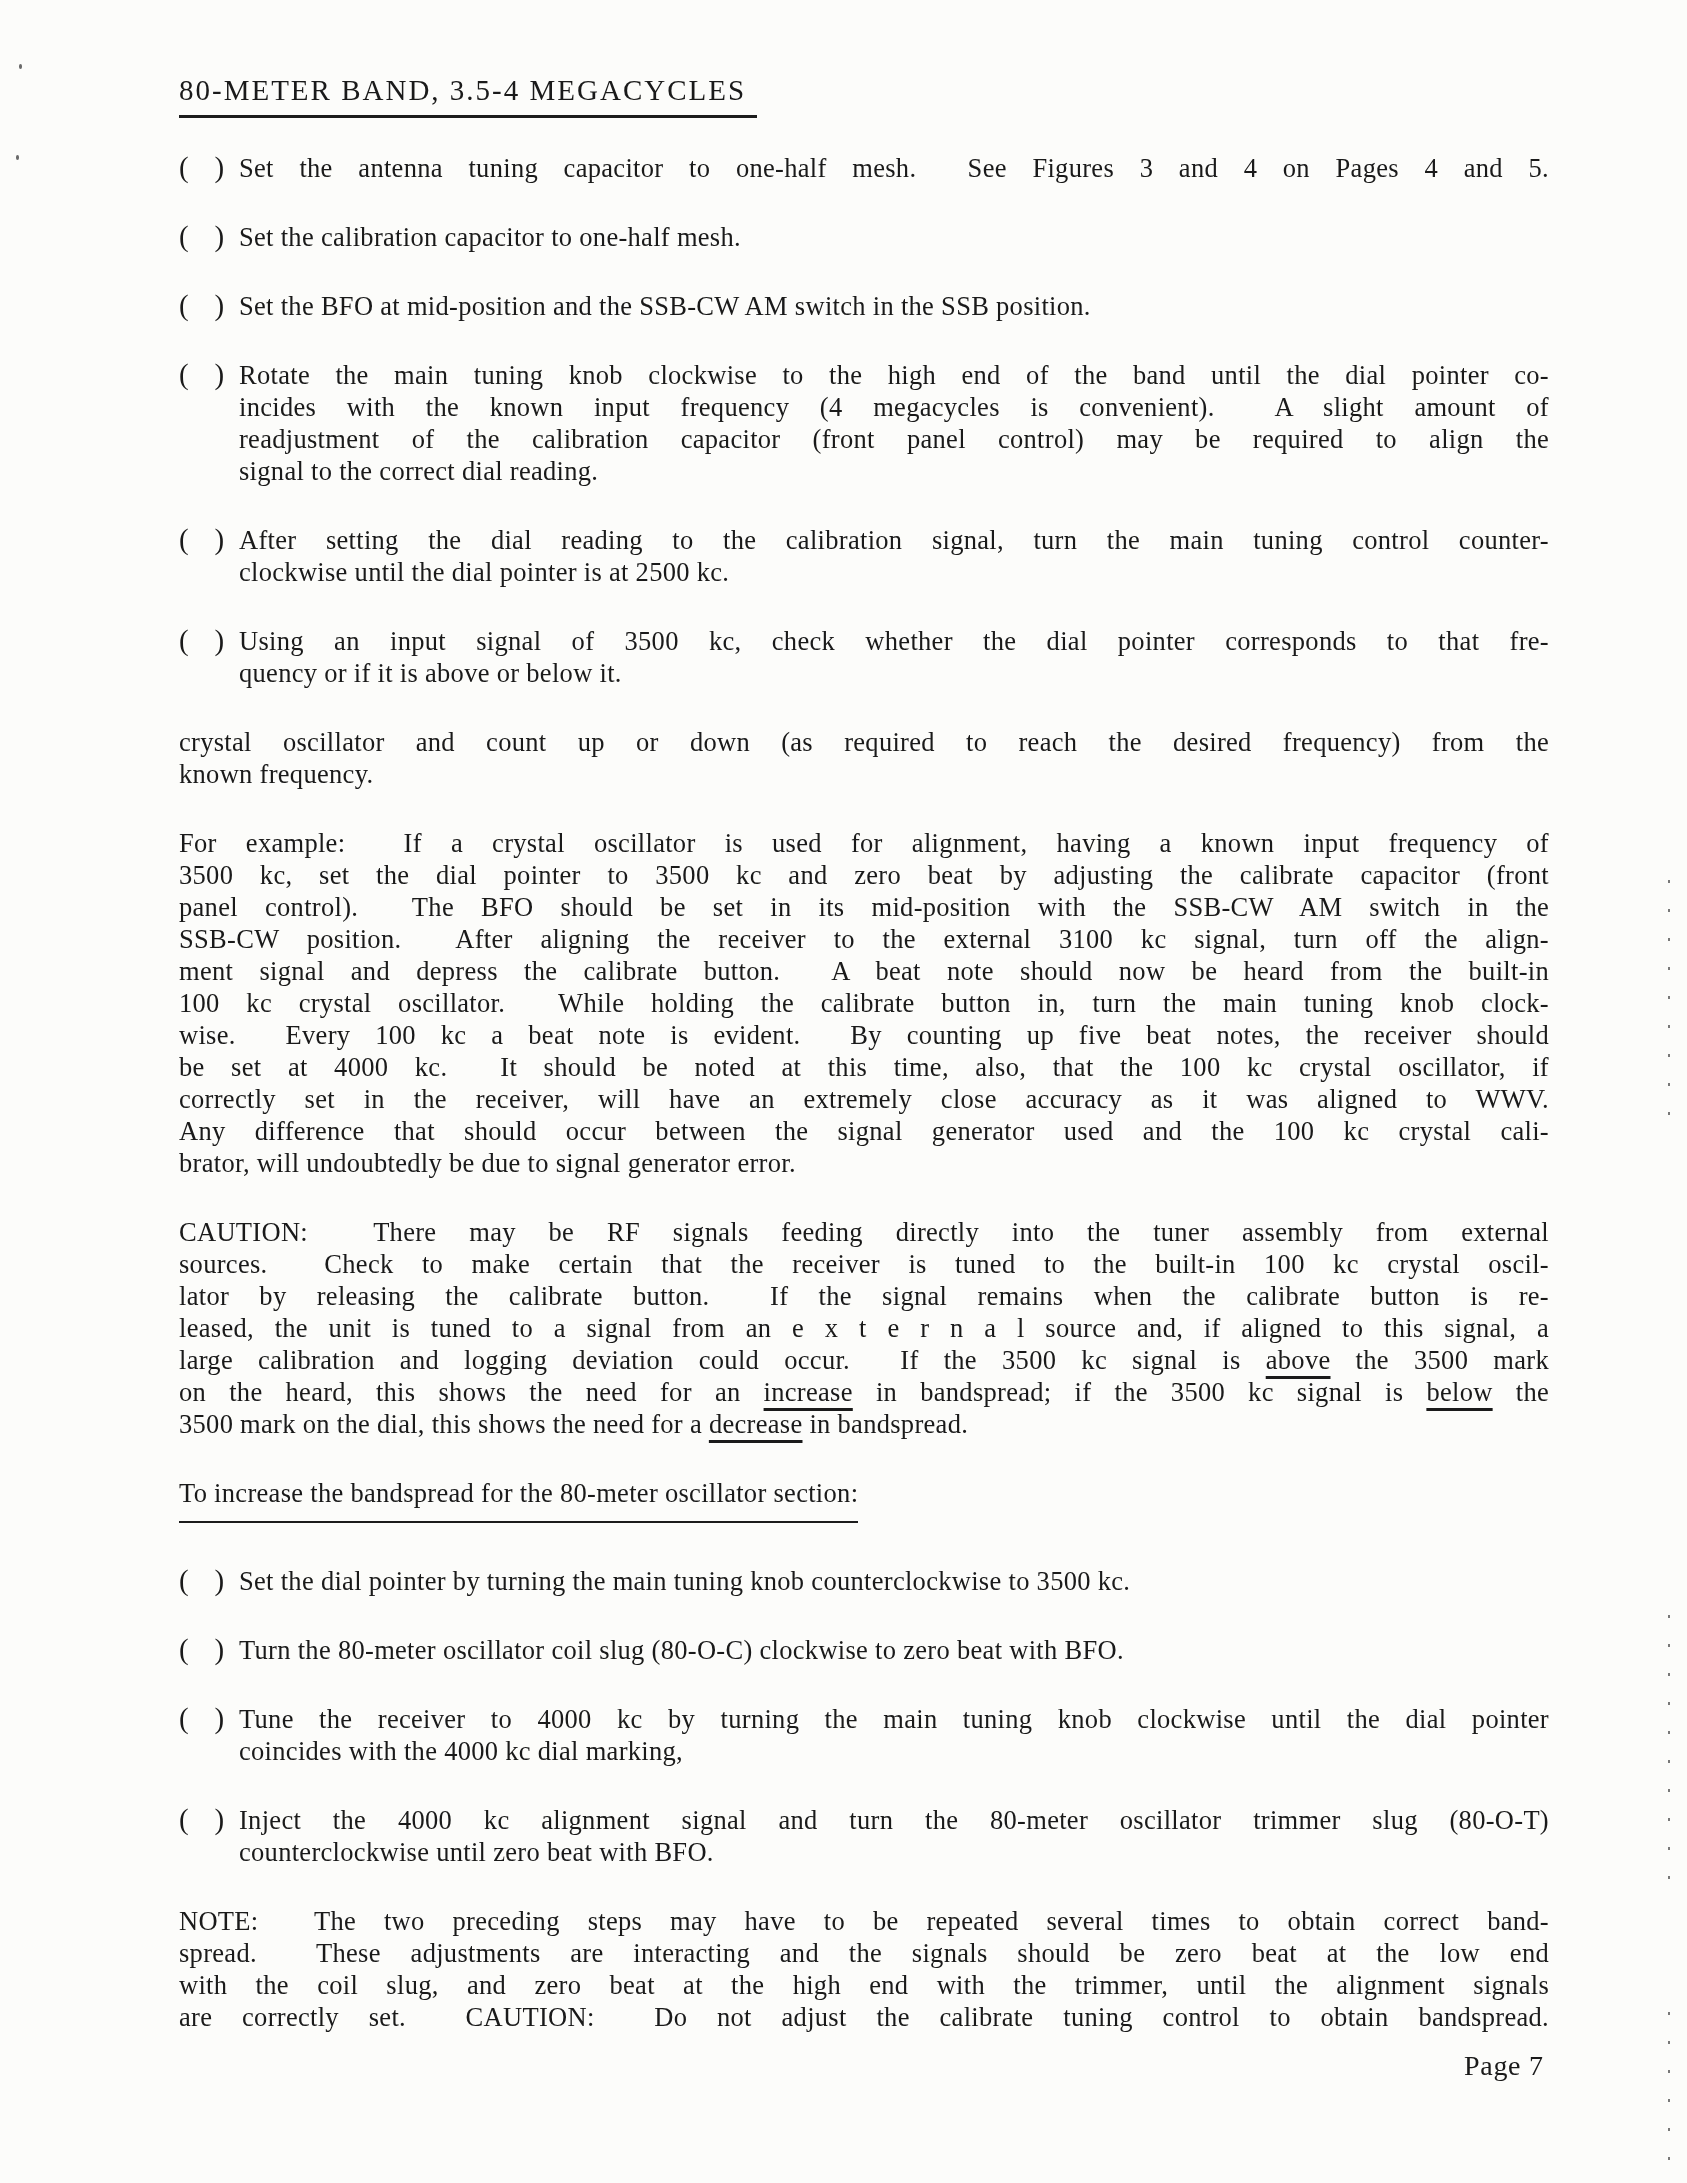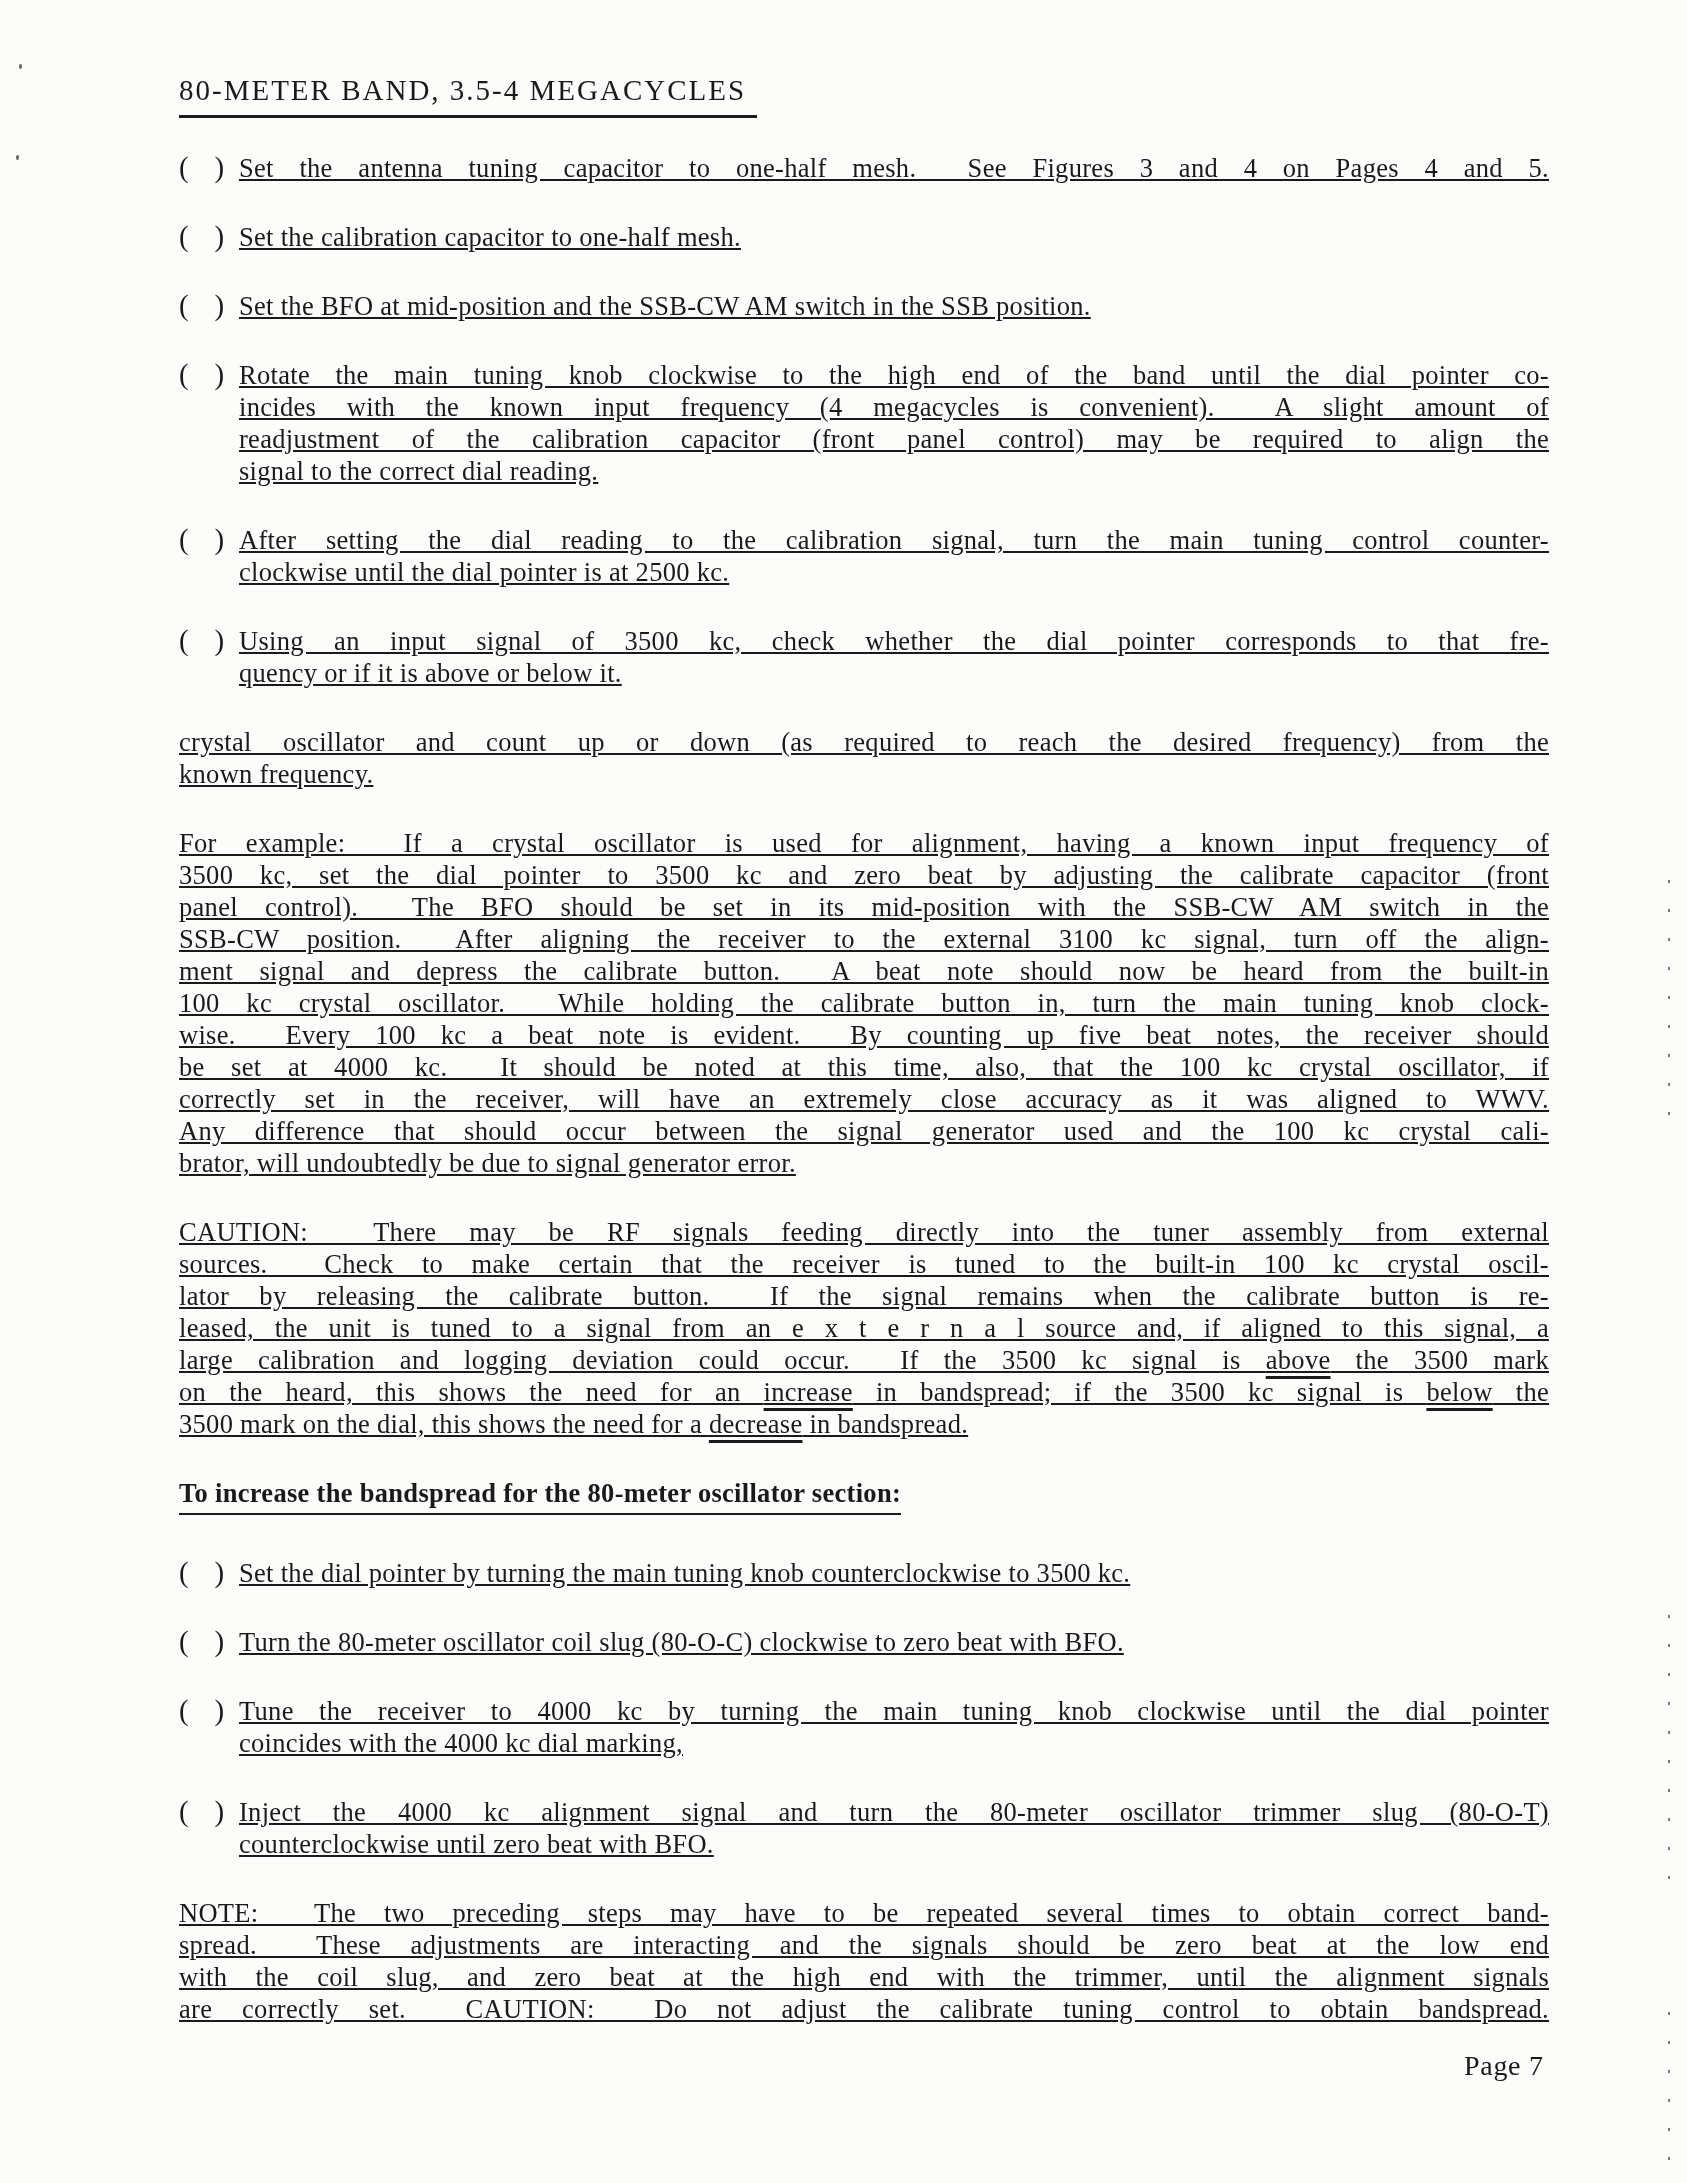--- a/index.html
+++ b/index.html
@@ -17,25 +17,25 @@
   }
   .title-wrap { margin: 0 0 34px 0; font-size: 29px; letter-spacing: 2px; }
   .title-text {
     display: inline-block;
     border-bottom: 3.3px solid #1c1c1c;
     padding-bottom: 9px; padding-right: 10.6px;
   }
   .step { position: relative; padding-left: 60px; margin-bottom: 37px; }
   .marker { position: absolute; left: 0; top: -1.3px; font-size: 29px; letter-spacing: 9.3px; }
   .para { margin-bottom: 37px; }
-  .ln { text-align: justify; text-align-last: justify; white-space: pre-wrap; text-decoration: underline; }
+  .ln { text-align: justify; text-align-last: justify; white-space: pre-wrap; }
   .ln.end { text-align-last: left; }
   .u { text-decoration: underline; text-decoration-thickness: 2.6px; text-underline-offset: 6.6px; margin-top: 23px; }
   .heading-wrap { margin-bottom: 42px; }
-  .heading-text { display: inline-block; border-bottom: 2.6px solid #1c1c1c; padding-bottom: 4px; font-weight: bold; }
+  .heading-text { display: inline-block; border-bottom: 2.6px solid #1c1c1c; padding-bottom: 12px; }
   .footer { position: absolute; left: 1464px; top: 2050px; font-size: 28px; letter-spacing: 0.7px; }
   .dots {
     position: absolute; left: 1668px; width: 2px;
     background: repeating-linear-gradient(to bottom, #787878 0 3.3px, transparent 3.3px 29px);
   }
   .speck { position: absolute; background: #6a6a6a; border-radius: 50%; }
 </style>
 </head>
 <body>
 

